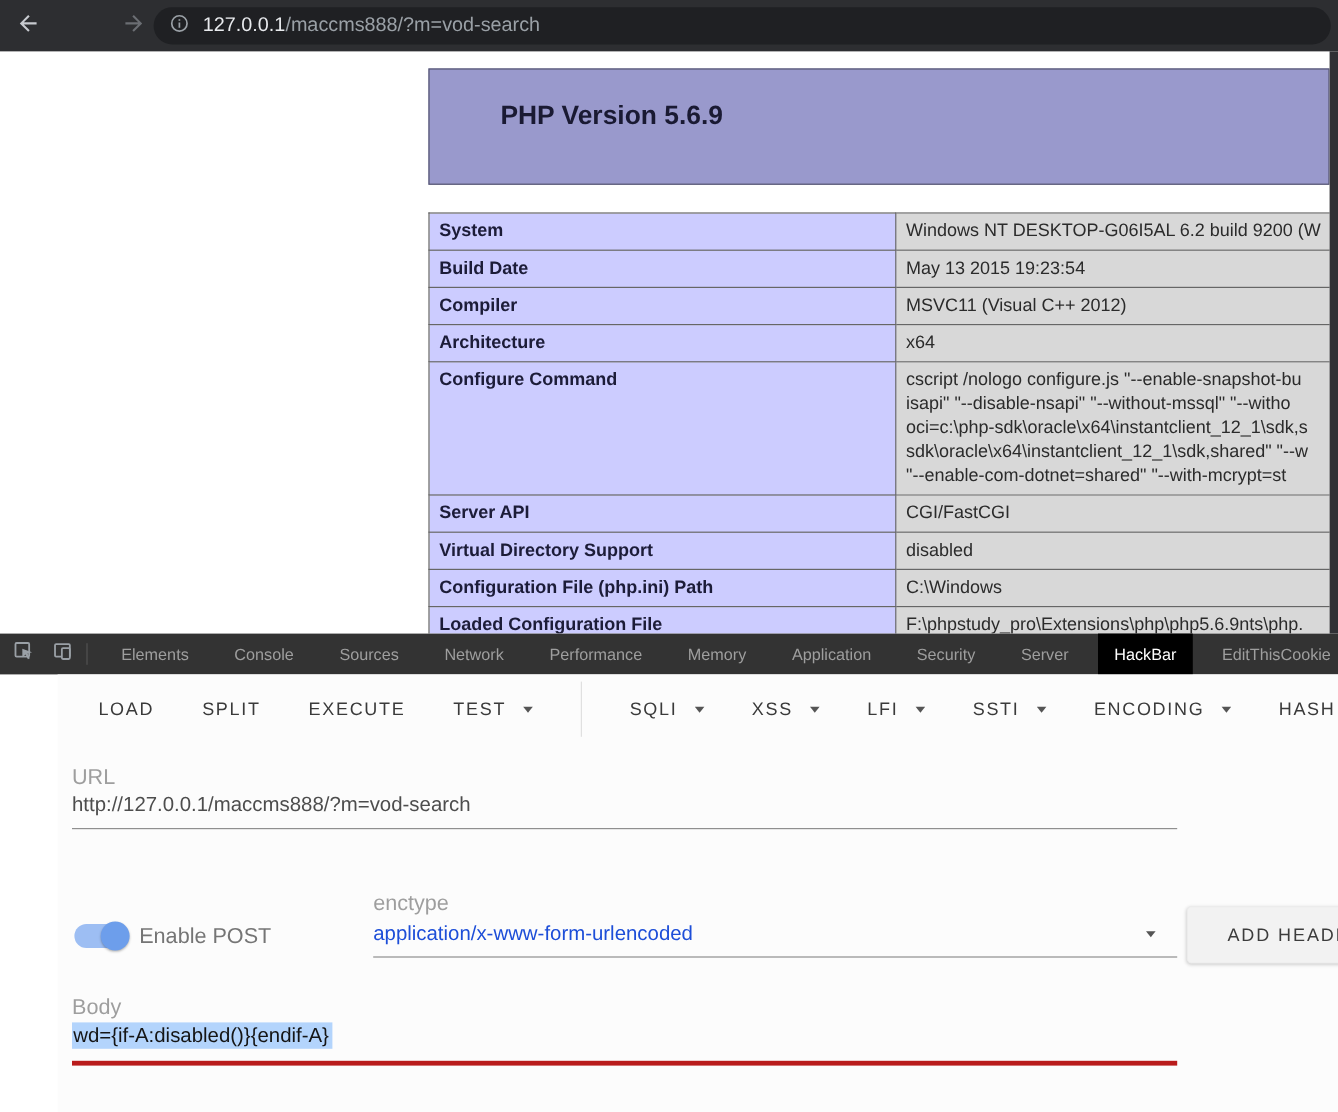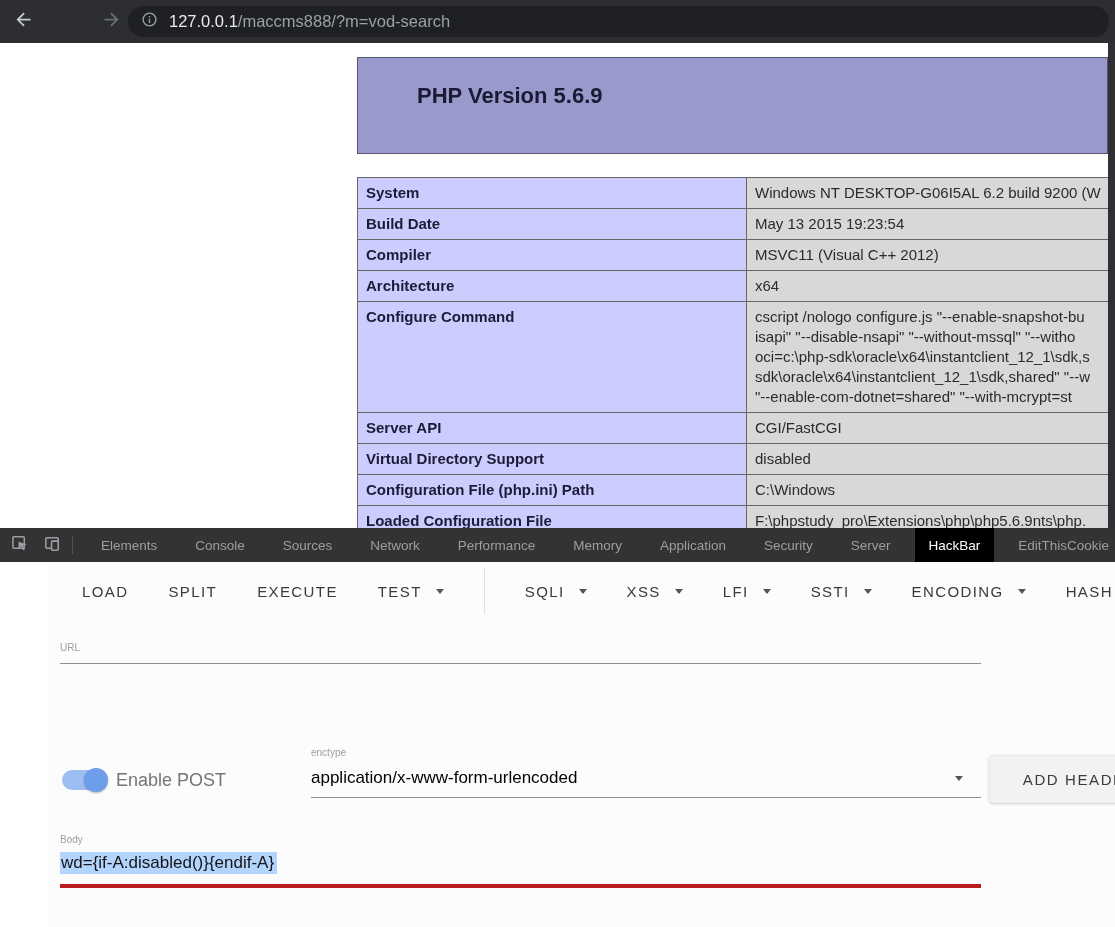--- a/index.html
+++ b/index.html
@@ -55,31 +55,31 @@
   .dt-tab{display:flex;align-items:center;padding:0 14px;color:#9e9e9e;font-size:13.5px;white-space:nowrap;}
   .dt-tab.active{background:var(--active-tab-bg,#000000);color:#ffffff;}
   
   .hackbar{position:absolute;left:4px;top:562px;width:1115px;height:365px;background:#fcfcfc;overflow:hidden;margin-left:44px;}
   .hb-menu{position:absolute;left:34px;top:6px;height:46px;display:flex;align-items:center;gap:40px;}
   .hb-menu-item{display:flex;align-items:center;gap:14px;font-size:15px;font-weight:500;
     letter-spacing:1.4px;color:#3a3a3a;white-space:nowrap;cursor:default;}
   .hb-divider{width:1px;height:46px;background:#e0e0e0;}
   .caret{width:0;height:0;border-left:4.5px solid transparent;border-right:4.5px solid transparent;
     border-top:5.5px solid #555555;}
-  .field-label{font-size:10px;color:#9e9e9e;line-height:13px;}
+  .field-label{font-size:18px;color:#9e9e9e;line-height:13px;}
   .fld{position:absolute;box-sizing:border-box;}
   .url-field{left:12px;top:79px;width:921px;border-bottom:1px solid #8f8f8f;padding-bottom:9px;}
   .url-field .fld-value{margin-top:6px;font-size:17px;color:#4d4d4d;line-height:21px;white-space:pre;}
   .toggle{position:absolute;left:14px;top:208px;width:44px;height:20px;border-radius:10px;
     background:var(--toggle-track,#9dbef3);}
   .toggle .knob{position:absolute;right:-2px;top:-2px;width:24px;height:24px;border-radius:50%;
     background:var(--toggle-knob,#6d9eeb);box-shadow:0 1px 2px rgba(0,0,0,.3);}
   .post-label{position:absolute;left:68px;top:206px;font-size:18px;color:#757575;line-height:24px;}
   .enctype-field{left:263px;top:184px;width:670px;border-bottom:1px solid #8f8f8f;padding-bottom:9px;}
-  .enctype-field .fld-value{margin-top:8px;font-size:17px;color:#000000;line-height:21px;white-space:pre;}
+  .enctype-field .fld-value{margin-top:8px;font-size:17px;color:#1d4ed8;line-height:21px;white-space:pre;}
   .enctype-field .caret{position:absolute;right:18px;bottom:16px;}
   .add-header-btn{
     position:absolute;left:941px;top:193px;width:182px;height:48px;border-radius:4px;
     background:#f2f2f2;box-shadow:0 1px 3px rgba(0,0,0,.18);border:1px solid #ececec;
     display:flex;align-items:center;justify-content:center;
     font-size:15px;letter-spacing:1.6px;color:#3c3c3c;white-space:nowrap;cursor:default;box-sizing:border-box;
   }
   .body-field{left:12px;top:271px;width:921px;border-bottom:4px solid #b91c1c;padding-bottom:10px;}
   .body-field .fld-value{margin-top:6px;font-size:17px;line-height:22px;}
   .body-field .sel{background:var(--selection-bg,#b3d4fc);color:#151515;padding:1px 3px 2px 1px;white-space:pre;}
@@ -228,20 +228,21 @@
         <span>ENCODING</span>
         <span class="caret"></span>
       </div>
       <div class="hb-menu-item">
         <span>HASH</span>
       </div>
     </div>
 
   <div class="fld url-field">
     <div class="field-label">URL</div>
+    <div class="fld-value">http://127.0.0.1/maccms888/?m=vod-search</div>
   </div>
 
   <div class="toggle">
     <div class="knob"></div>
   </div>
   <div class="post-label">Enable POST</div>
 
   <div class="fld enctype-field">
     <div class="field-label">enctype</div>
     <div class="fld-value">application/x-www-form-urlencoded</div>

